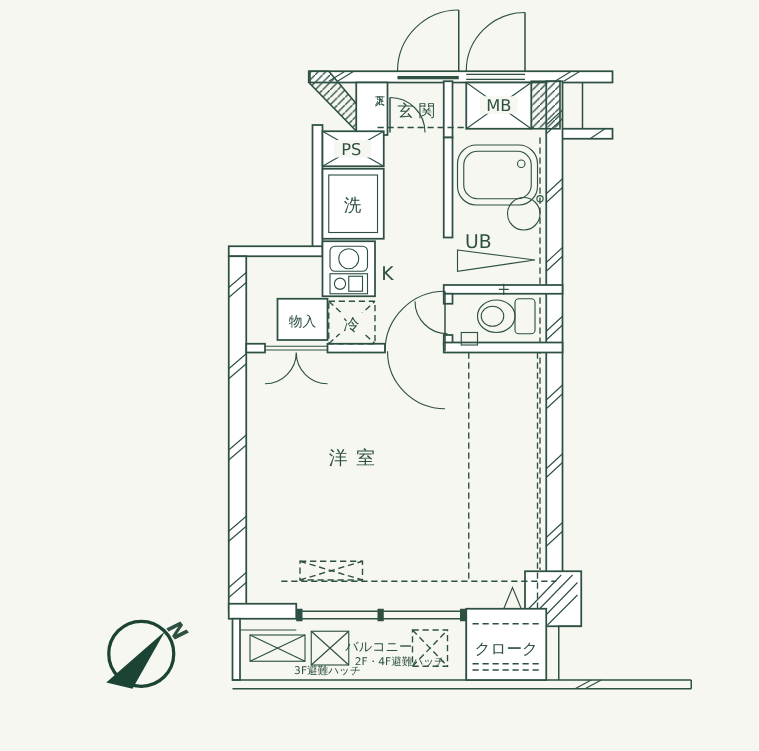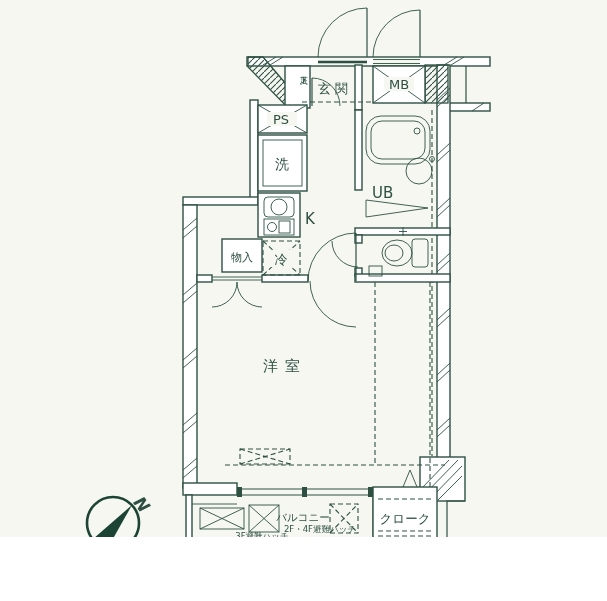--- a/index.html
+++ b/index.html
@@ -1,16 +1,16 @@
 <!DOCTYPE html>
 <html><head>
 <meta charset="utf-8">
 <style>
   html,body{margin:0;padding:0;background:#ffffff;}
-  #canvas{position:relative;width:607px;height:537px;background:#f6f7f1;overflow:hidden;
+  #canvas{position:relative;width:607px;height:601px;background:#f6f7f1;overflow:hidden;
           font-family:"DejaVu Sans",sans-serif;}
   svg{position:absolute;left:0;top:0;}
   .w   {fill:#ffffff;stroke:#2e5043;stroke-width:1.4;}
   .hat {fill:url(#hatch);stroke:#2e5043;stroke-width:1.3;}
   .ln  {stroke:#2e5043;stroke-width:1.2;fill:none;}
   .ln2 {stroke:#2e5043;stroke-width:2.6;fill:none;}
   .thin{stroke:#2e5043;stroke-width:0.9;fill:none;}
   .dash{stroke:#2e5043;stroke-width:1.1;fill:none;stroke-dasharray:5 3;}
   .txt {fill:#2e5043;font-family:"DejaVu Sans",sans-serif;}
   .blk {fill:#2e5043;stroke:none;}

